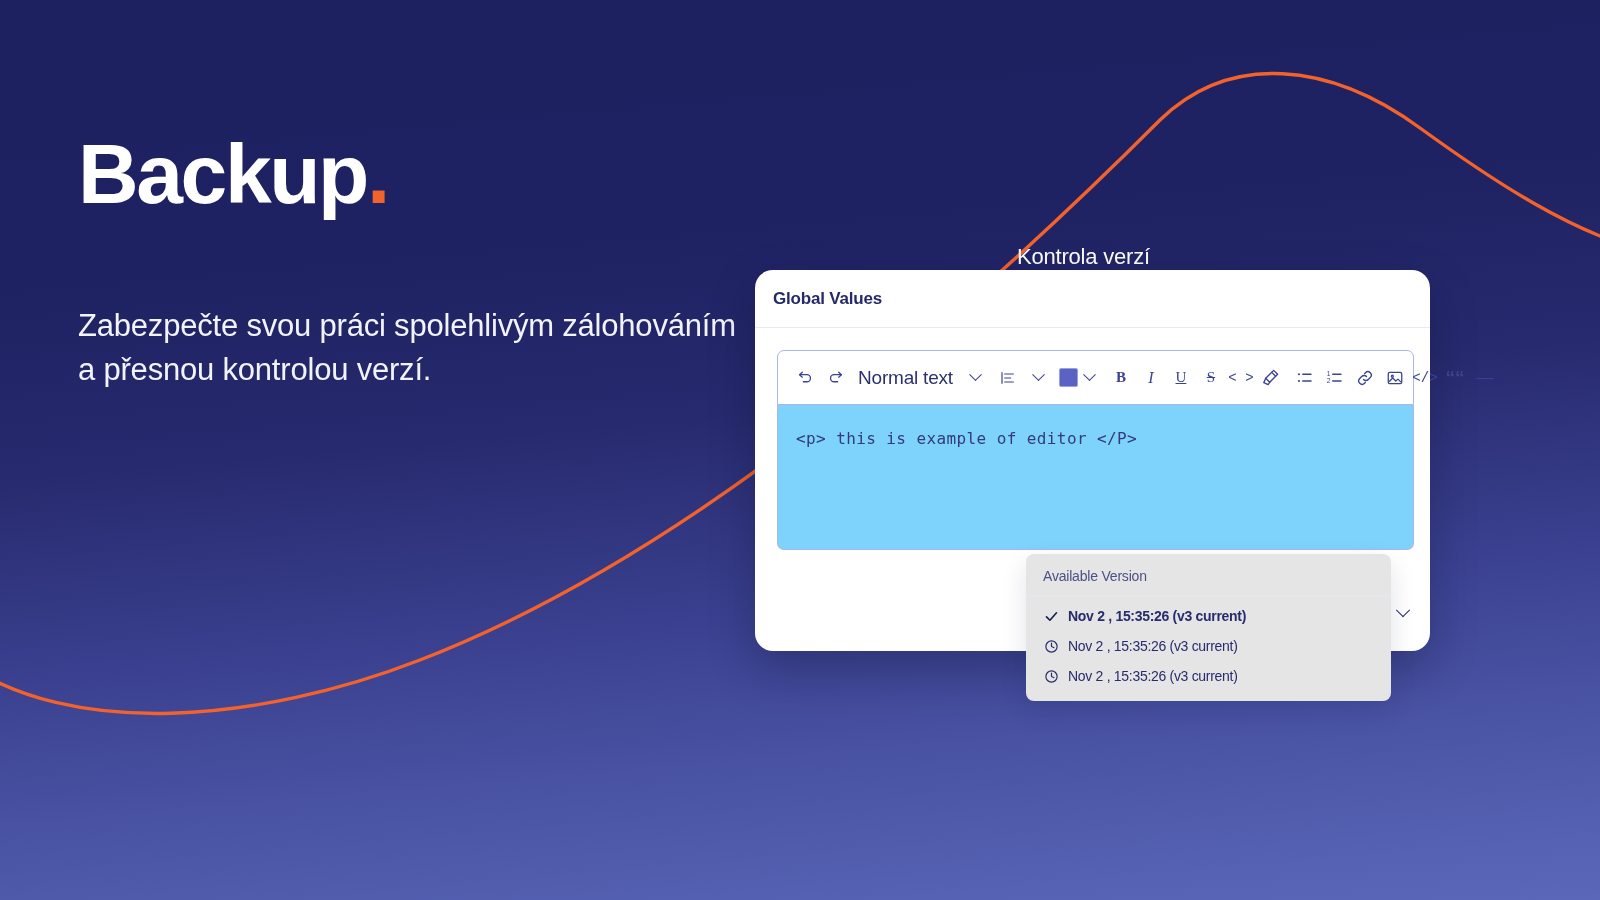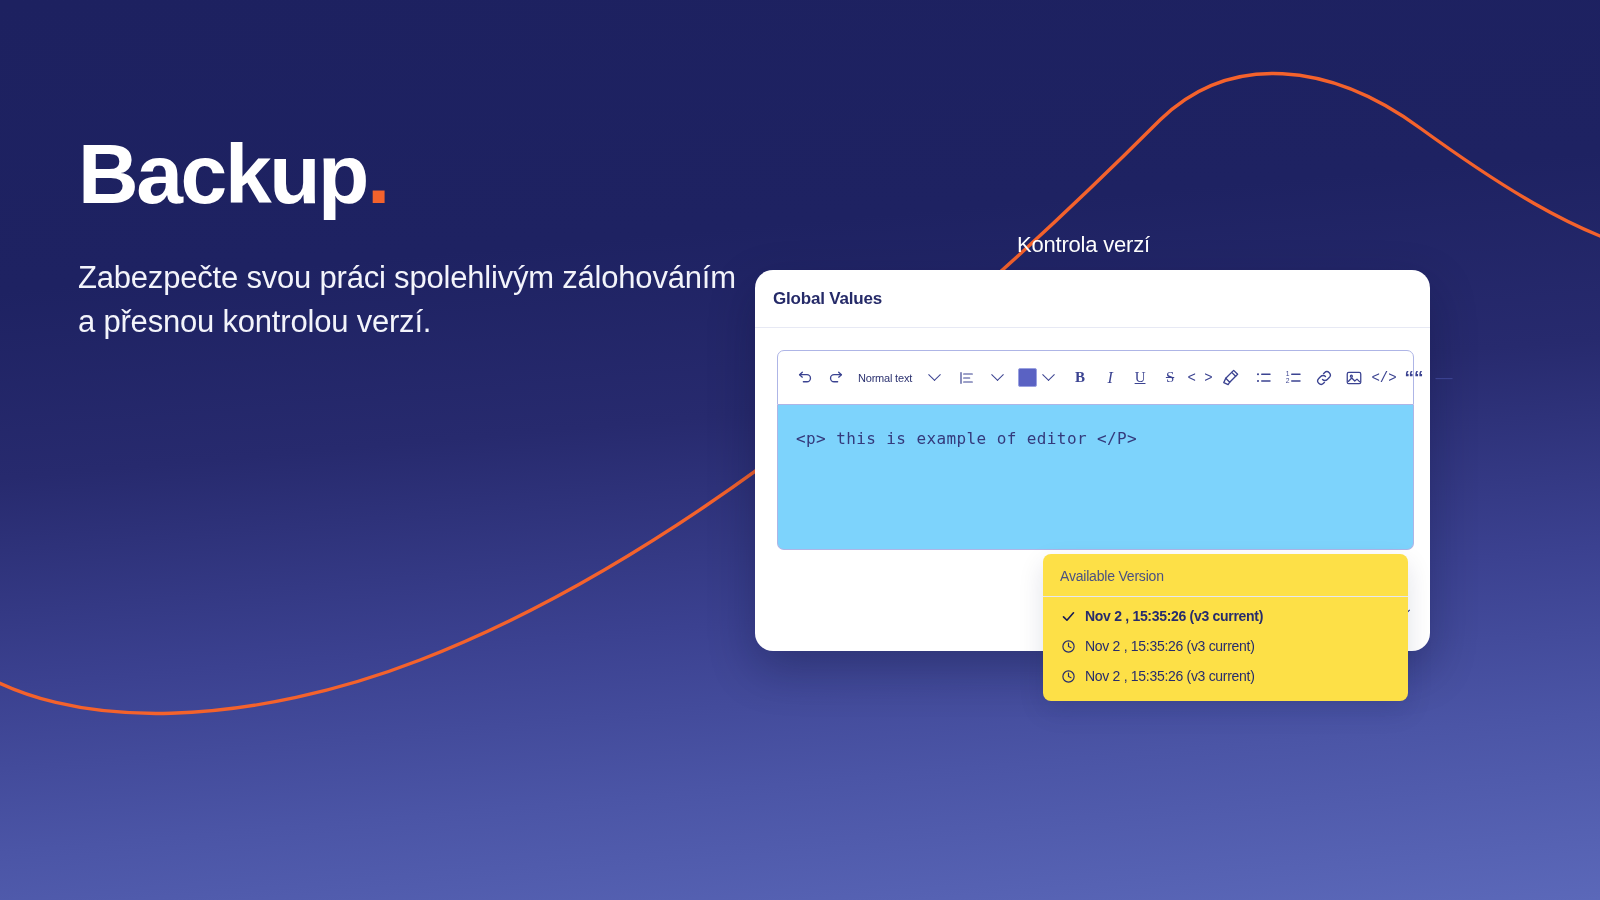--- a/index.html
+++ b/index.html
@@ -44,33 +44,33 @@
     letter-spacing: -2.4px;
     line-height: 1;
     white-space: nowrap;
   }
 
   .hero-title .dot {
     color: #f4622c;
   }
 
   .hero-sub {
-    margin-top: 40px;
+    margin-top: 88px;
     font-size: 31px;
     line-height: 1.42;
     color: #f3f4fb;
     font-weight: 400;
     letter-spacing: -0.2px;
   }
 
   
   .card-caption {
     position: absolute;
     left: 1017px;
-    top: 232px;
+    top: 244px;
     font-size: 22px;
     color: #ffffff;
     letter-spacing: -0.2px;
     white-space: nowrap;
   }
 
   
   .app-card {
     position: absolute;
     left: 755px;
@@ -125,21 +125,21 @@
 
   .tb-icon { width: 30px; }
 
   .tb-gap-sm { width: 4px; flex: none; }
   .tb-gap-md { width: 12px; flex: none; }
 
   .tb-select {
     display: inline-flex;
     align-items: center;
     gap: 18px;
-    font-size: 11px;
+    font-size: 19px;
     color: #2c3270;
     letter-spacing: -0.2px;
     padding: 0 4px;
     height: 30px;
     white-space: nowrap;
   }
 
   .chev {
     display: inline-block;
     width: 9px;
@@ -184,24 +184,24 @@
   .editor-text {
     font-family: "DejaVu Sans Mono", monospace;
     font-size: 16px;
     color: #343a7c;
     letter-spacing: 0.4px;
   }
 
   
   .version-dropdown {
     position: absolute;
-    left: 288px;
+    left: 271px;
     top: 226px;
     width: 365px;
-    background: #fde047;
+    background: #e5e5e5;
     border-radius: 8px;
     box-shadow: 0 10px 26px rgba(20, 25, 70, 0.12);
     padding-bottom: 10px;
     z-index: 5;
   }
 
   .vd-head {
     padding: 14px 17px 12px 17px;
     font-size: 14px;
     color: #4a5183;

